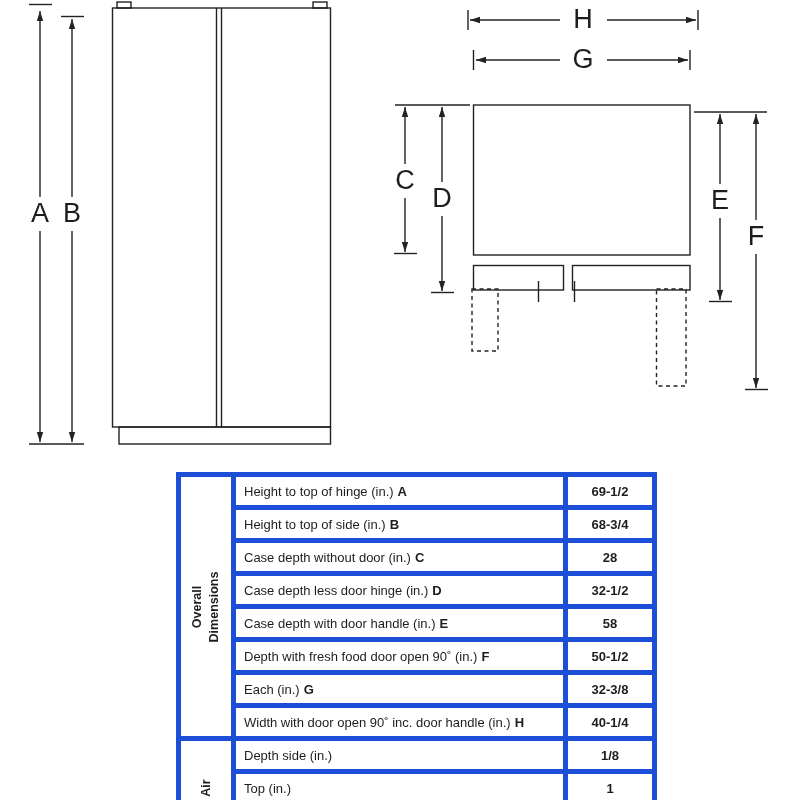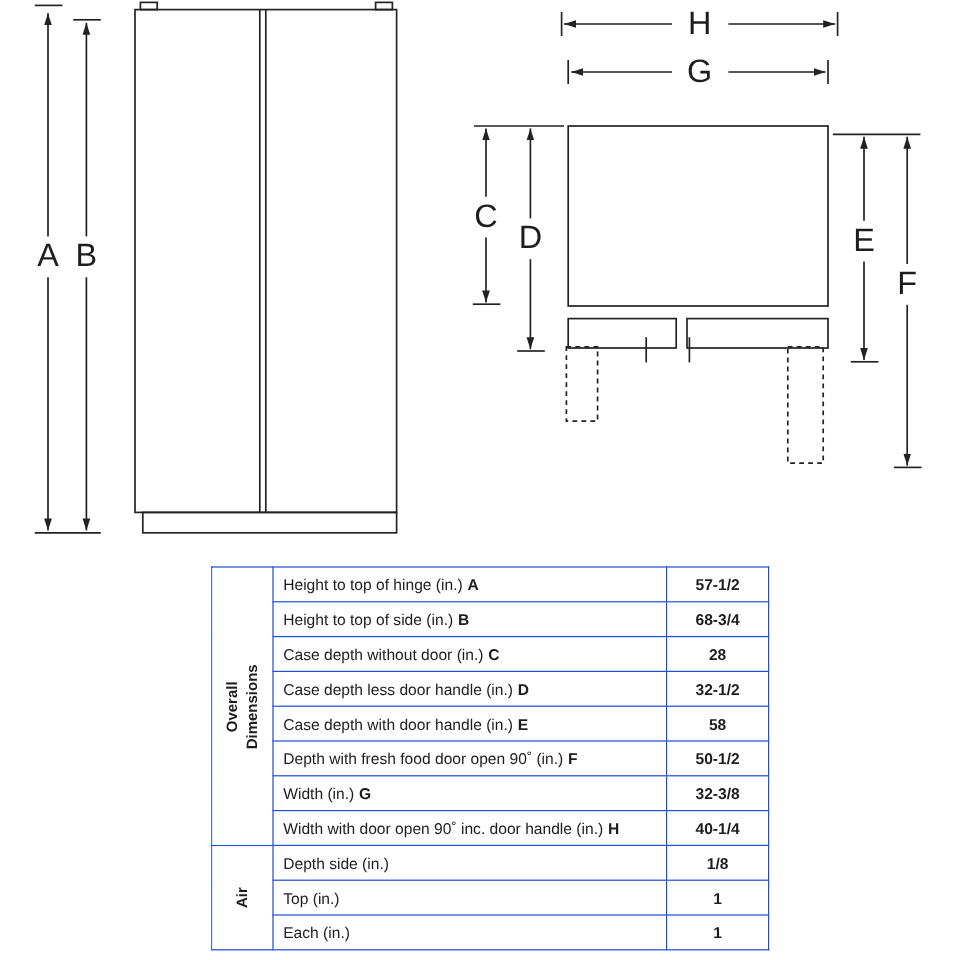--- a/index.html
+++ b/index.html
@@ -40,21 +40,21 @@
   }
   
   #spec-table {
     position: absolute;
     left: 176px;
     top: 472px;
     border-collapse: collapse;
     table-layout: fixed;
   }
   #spec-table td {
-    border: 1px solid #1d4ed8;
+    border: 5px solid #1d4ed8;
     height: 28px;
     padding: 0;
     font-size: 13px;
     vertical-align: middle;
   }
   #spec-table td.group {
     width: 50px;
     position: relative;
     background: #ffffff;
   }
@@ -183,44 +183,44 @@
   <table id="spec-table">
     <tbody>
       <tr>
         <td class="group" rowspan="8">
           <div class="rot" style="width:228px;">
             <span>Overall</span>
             <span>Dimensions</span>
           </div>
         </td>
         <td class="lbl"><span>Height to top of hinge (in.)</span><span class="letter">A</span></td>
-        <td class="val">57-1/2</td>
+        <td class="val">69-1/2</td>
       </tr>
       <tr>
         <td class="lbl"><span>Height to top of side (in.)</span><span class="letter">B</span></td>
         <td class="val">68-3/4</td>
       </tr>
       <tr>
         <td class="lbl"><span>Case depth without door (in.)</span><span class="letter">C</span></td>
         <td class="val">28</td>
       </tr>
       <tr>
-        <td class="lbl"><span>Case depth less door handle (in.)</span><span class="letter">D</span></td>
+        <td class="lbl"><span>Case depth less door hinge (in.)</span><span class="letter">D</span></td>
         <td class="val">32-1/2</td>
       </tr>
       <tr>
         <td class="lbl"><span>Case depth with door handle (in.)</span><span class="letter">E</span></td>
         <td class="val">58</td>
       </tr>
       <tr>
         <td class="lbl"><span>Depth with fresh food door open 90˚ (in.)</span><span class="letter">F</span></td>
         <td class="val">50-1/2</td>
       </tr>
       <tr>
-        <td class="lbl"><span>Width (in.)</span><span class="letter">G</span></td>
+        <td class="lbl"><span>Each (in.)</span><span class="letter">G</span></td>
         <td class="val">32-3/8</td>
       </tr>
       <tr>
         <td class="lbl"><span>Width with door open 90˚ inc. door handle (in.)</span><span class="letter">H</span></td>
         <td class="val">40-1/4</td>
       </tr>
       <tr>
         <td class="group" rowspan="3">
           <div class="rot" style="width:84px;">
             <span>Air</span>

